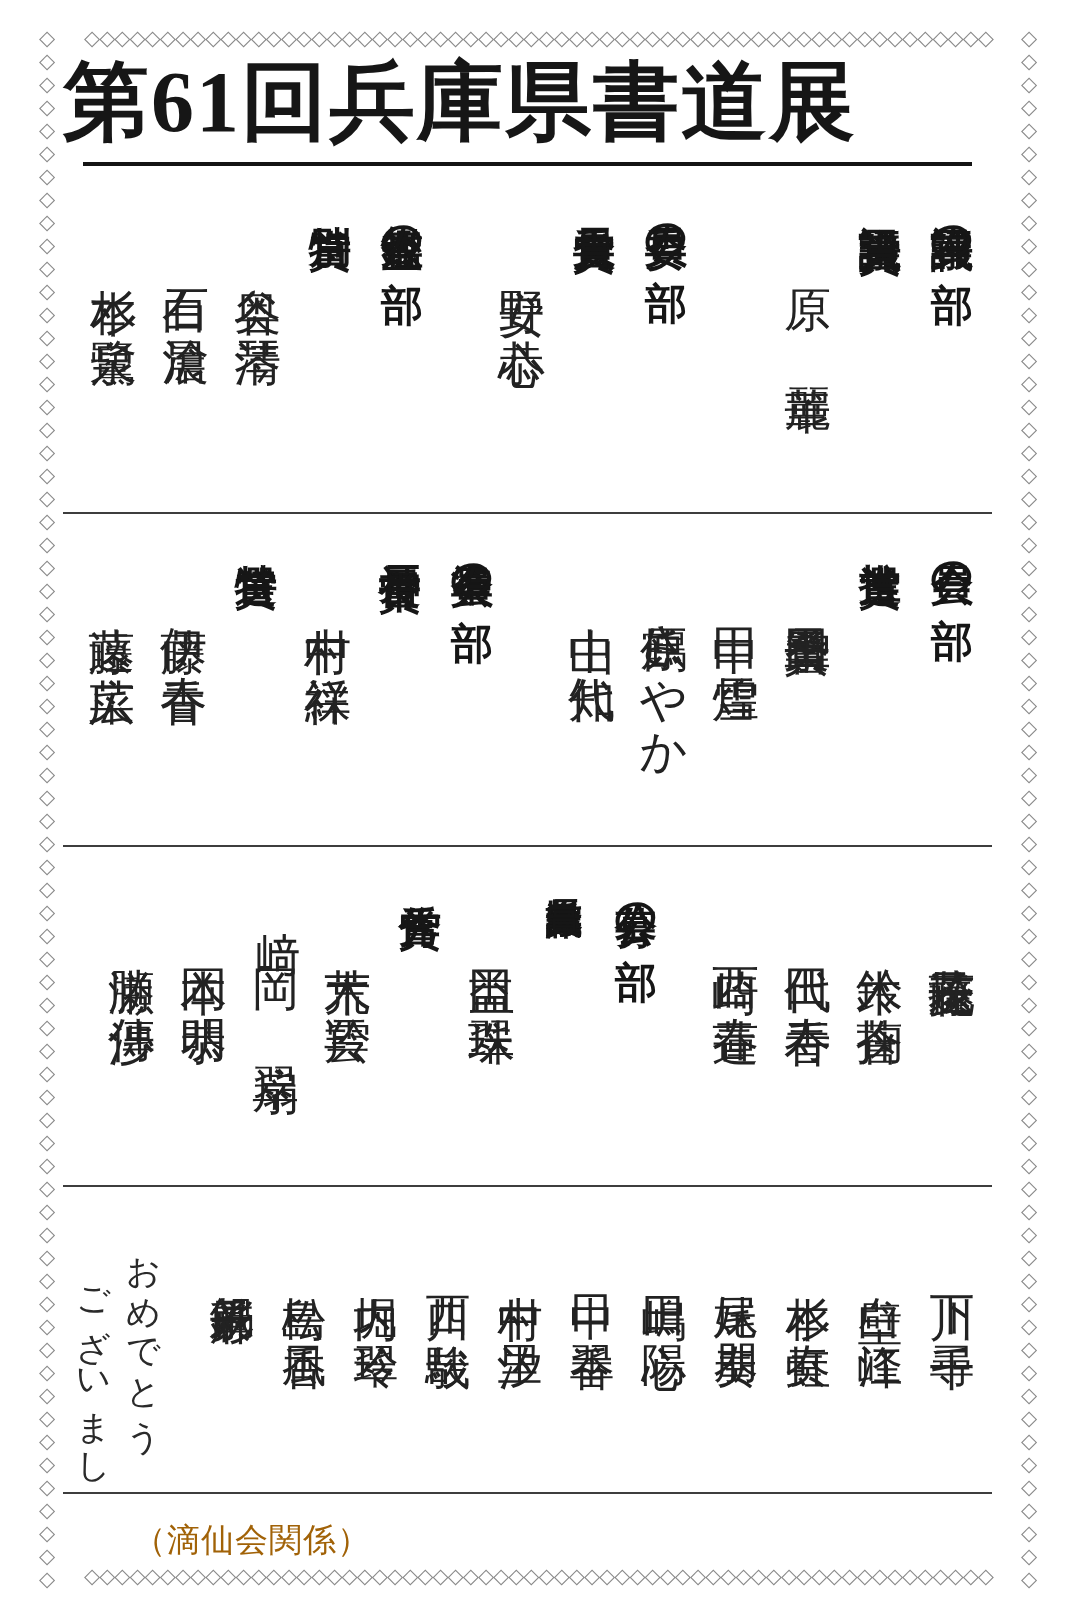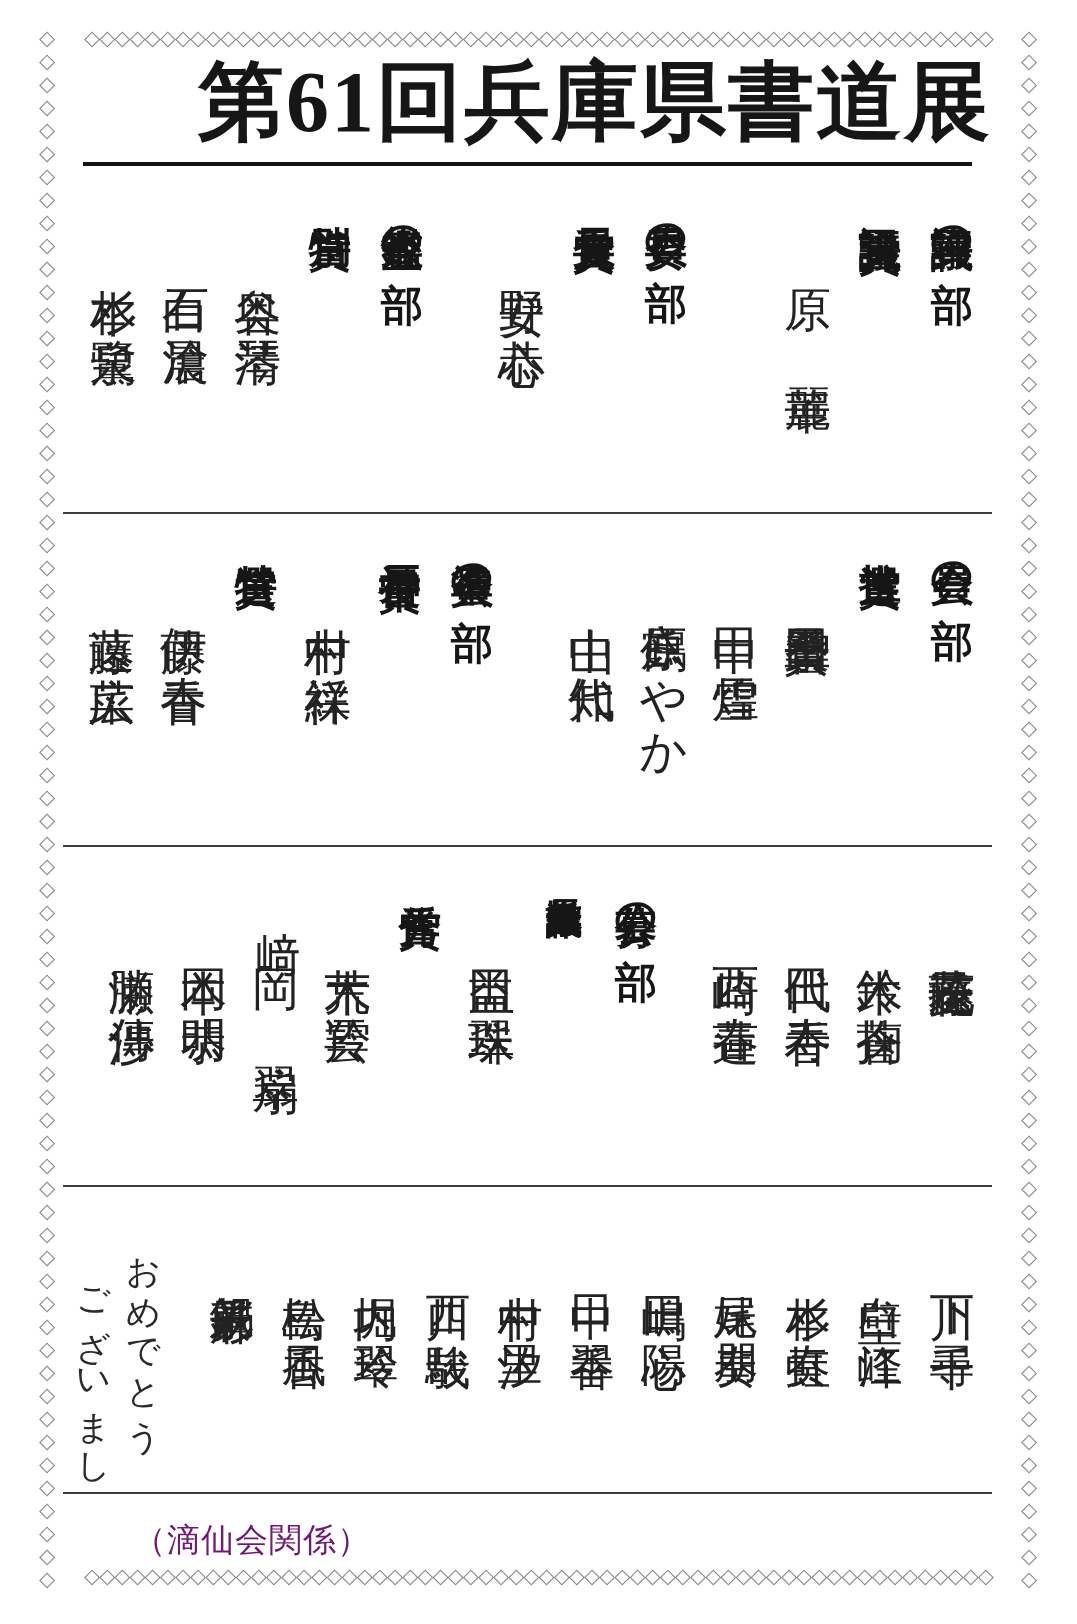--- a/index.html
+++ b/index.html
@@ -30,21 +30,21 @@
 
   
   .content{position:absolute; left:63px; top:28px; width:929px;}
 
   .title{
     margin:26px 0 0 0;
     font-family:"Liberation Serif", serif;
     font-weight:700;
     font-size:86px;
     line-height:1.12;
-    text-align:right;
+    text-align:left;
     letter-spacing:2px;
     color:#161616;
     white-space:nowrap;
   }
   .title-rule{height:4px;background:#141414;margin:12px 20px 0 20px;}
 
   
   .band{
     writing-mode:vertical-rl;
     box-sizing:border-box;
@@ -97,21 +97,21 @@
 
   .gap-lg{margin-right:70px;}
   .gap-md{margin-right:48px;}
   .gap-sm{margin-right:28px;}
 
   .footer-note{
     margin:24px 0 0 70px;
     font-family:"Liberation Serif", serif;
     font-size:33px;
     letter-spacing:1px;
-    color:#701a75;
+    color:#a16207;
   }
 </style>
 </head>
 <body>
 
 <div class="page">
 
   <div class="diamond-strip frame-top">◇◇◇◇◇◇◇◇◇◇◇◇◇◇◇◇◇◇◇◇◇◇◇◇◇◇◇◇◇◇◇◇◇◇◇◇◇◇◇◇◇◇◇◇◇◇◇◇◇◇◇◇◇◇◇◇◇◇◇◇</div>
   <div class="diamond-strip frame-bottom">◇◇◇◇◇◇◇◇◇◇◇◇◇◇◇◇◇◇◇◇◇◇◇◇◇◇◇◇◇◇◇◇◇◇◇◇◇◇◇◇◇◇◇◇◇◇◇◇◇◇◇◇◇◇◇◇◇◇◇◇</div>
   <div class="diamond-strip frame-left">◇◇◇◇◇◇◇◇◇◇◇◇◇◇◇◇◇◇◇◇◇◇◇◇◇◇◇◇◇◇◇◇◇◇◇◇◇◇◇◇◇◇◇◇◇◇◇◇◇◇◇◇◇◇◇◇◇◇◇◇◇◇◇◇◇◇◇◇◇◇◇◇◇◇◇◇◇◇◇◇◇◇◇◇◇◇◇◇◇◇</div>

